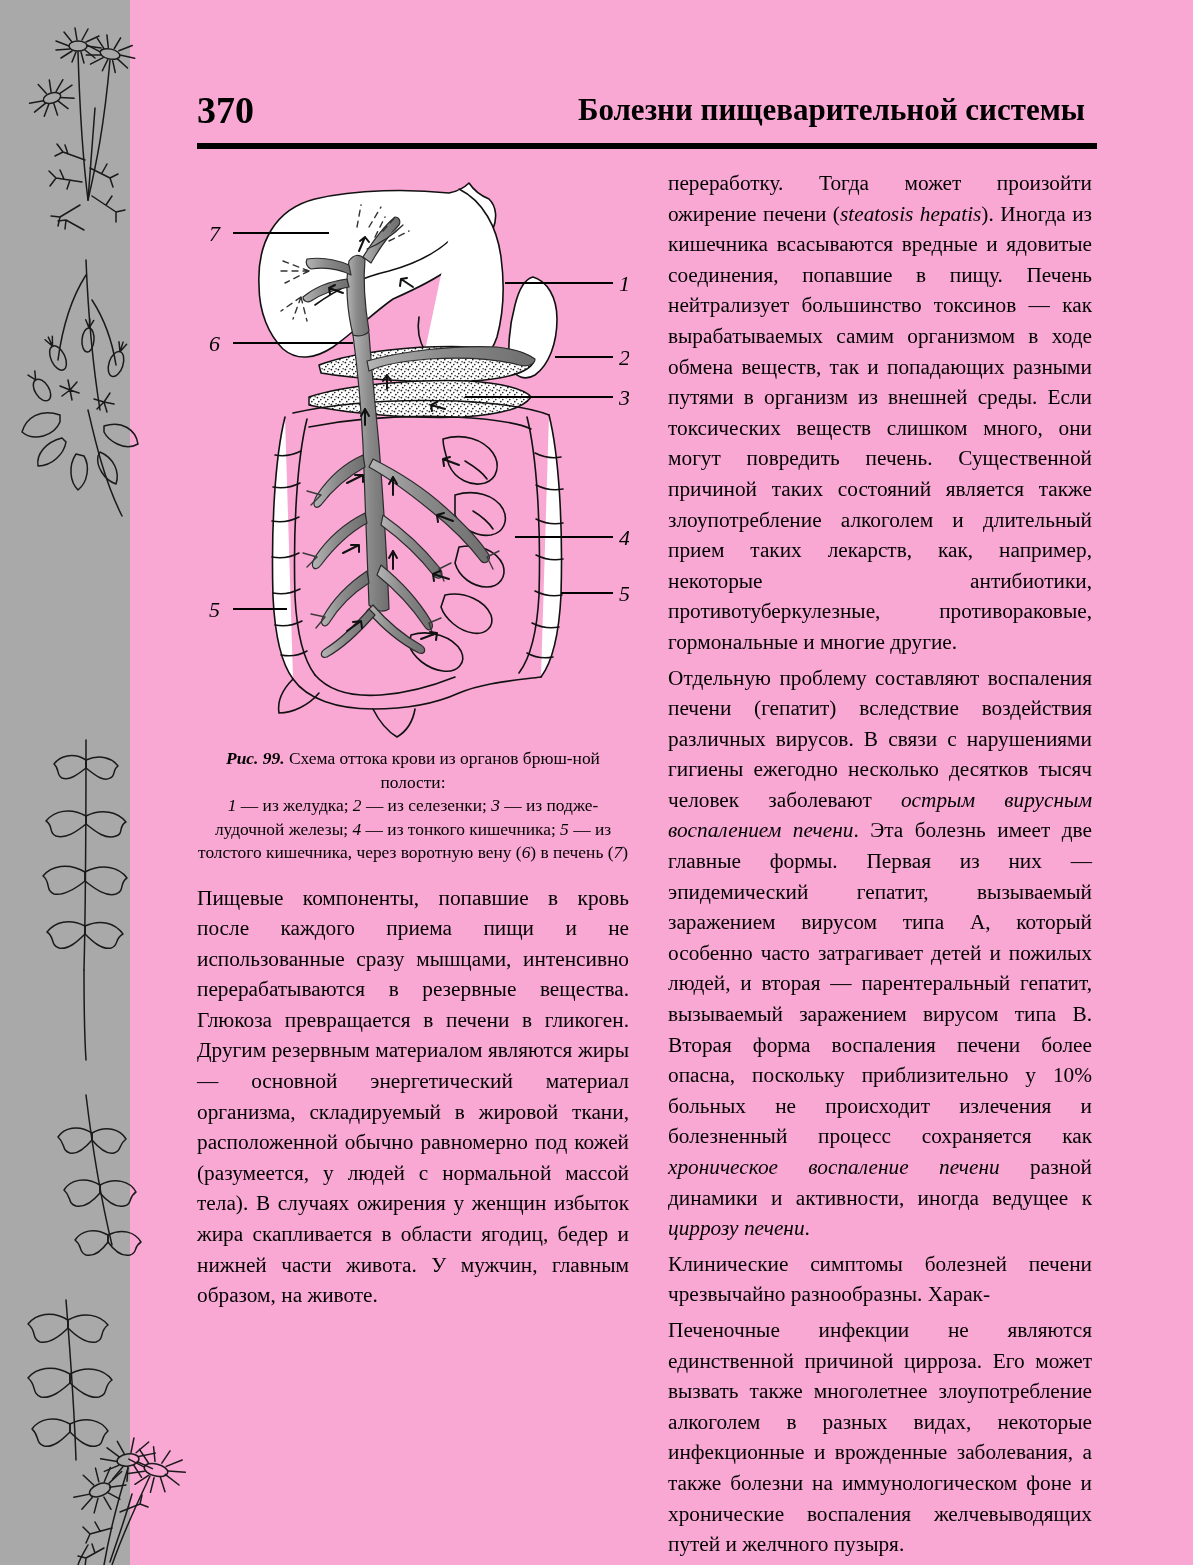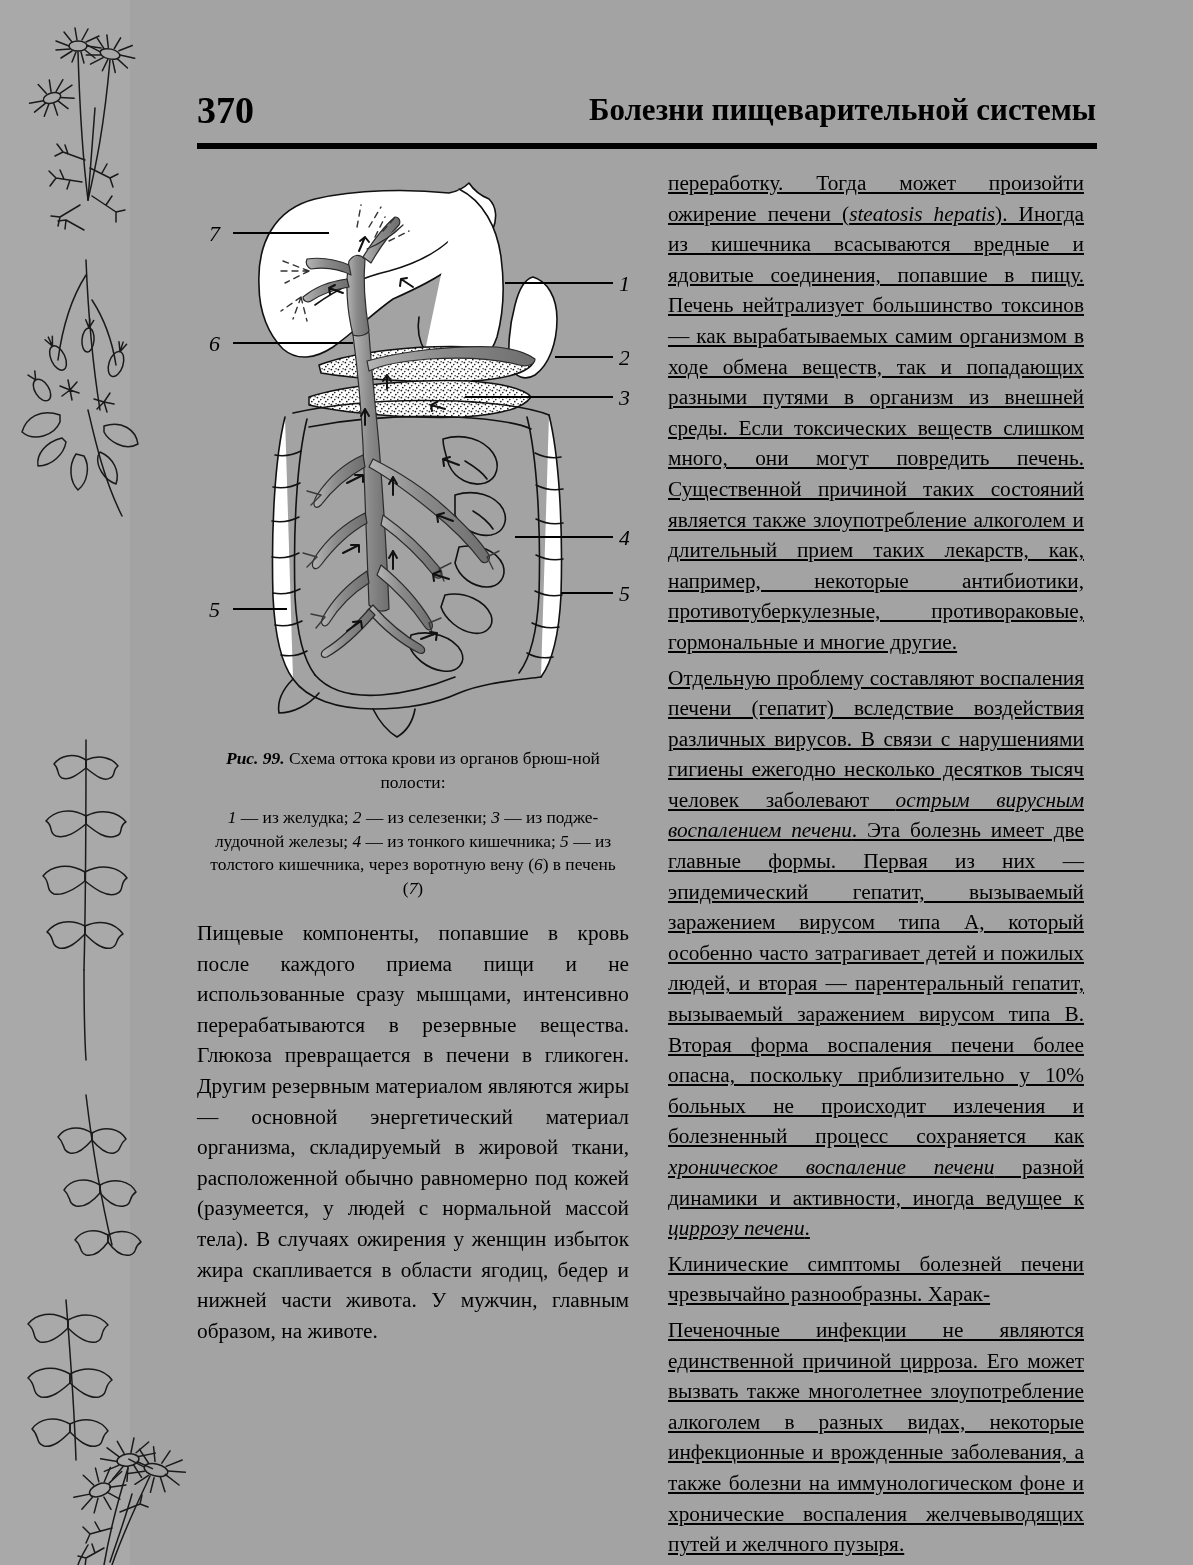--- a/index.html
+++ b/index.html
@@ -13,21 +13,21 @@
     height: 1565px;
     overflow: hidden;
     position: relative;
   }
 
   #page {
     position: absolute;
     left: 0; top: 0;
     width: 1193px;
     height: 1565px;
-    background: #a3a3a3;
+    background: #f9a8d4;
   }
 
   
   .deco-band {
     position: absolute;
     left: 0;
     top: 0;
     width: 130px;
     height: 1565px;
     background: #a9a9a9;
@@ -55,21 +55,21 @@
     left: 0;
     top: 0;
     font-size: 38px;
     font-weight: bold;
     letter-spacing: 0px;
     color: #000;
     line-height: 44px;
   }
   .running-head {
     position: absolute;
-    right: 1px;
+    right: 12px;
     top: 0;
     font-size: 31px;
     font-weight: bold;
     color: #000;
     line-height: 44px;
     white-space: nowrap;
   }
   .header-rule {
     position: absolute;
     left: 197px;
@@ -96,36 +96,36 @@
   }
   .figure svg { display: block; }
 
   .caption {
     font-size: 17.4px;
     line-height: 23.5px;
     text-align: center;
     margin-top: 4px;
   }
   .caption .cap-title { margin: 0; }
-  .caption .cap-legend { margin: 12px; }
+  .caption .cap-legend { margin: 0; }
   .caption i { font-style: italic; }
   .caption b { font-weight: bold; font-style: italic; }
 
   p.body {
     font-size: 21.3px;
     line-height: 30.6px;
     text-align: justify;
     margin: 4px 0 4px 0;
     text-indent: 0;
     hyphens: manual;
   }
   p.body.first { margin-top: 18px; }
   p.body i { font-style: italic; }
 
-  .col-right p.body { margin: 0 16px 5px 0; text-decoration: underline; }
+  .col-right p.body { margin: 0 8px 5px 0; }
 </style>
 </head>
 <body>
 
 <div id="page">
 
   <div class="deco-band"></div>
   <div class="deco-art">
     <svg width="200" height="1565" viewBox="0 0 200 1565" xmlns="http://www.w3.org/2000/svg">
       <g fill="none" stroke="#1a1a1a" stroke-width="1.5" stroke-linecap="round" stroke-linejoin="round">

